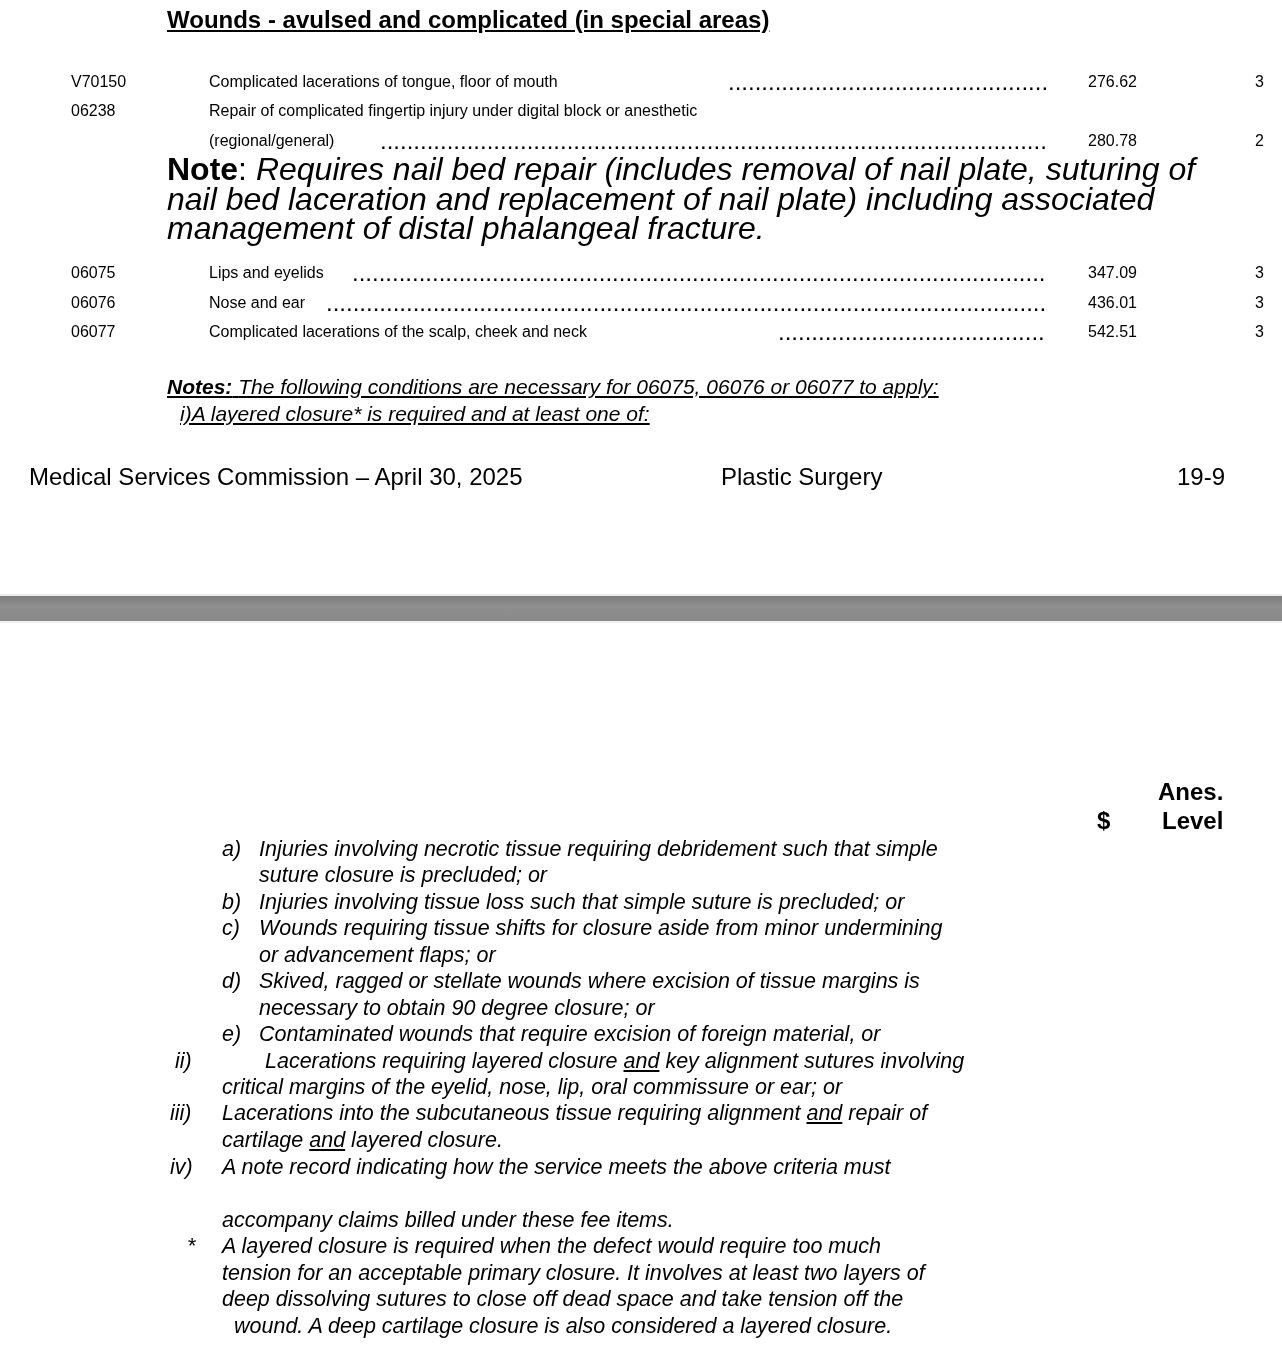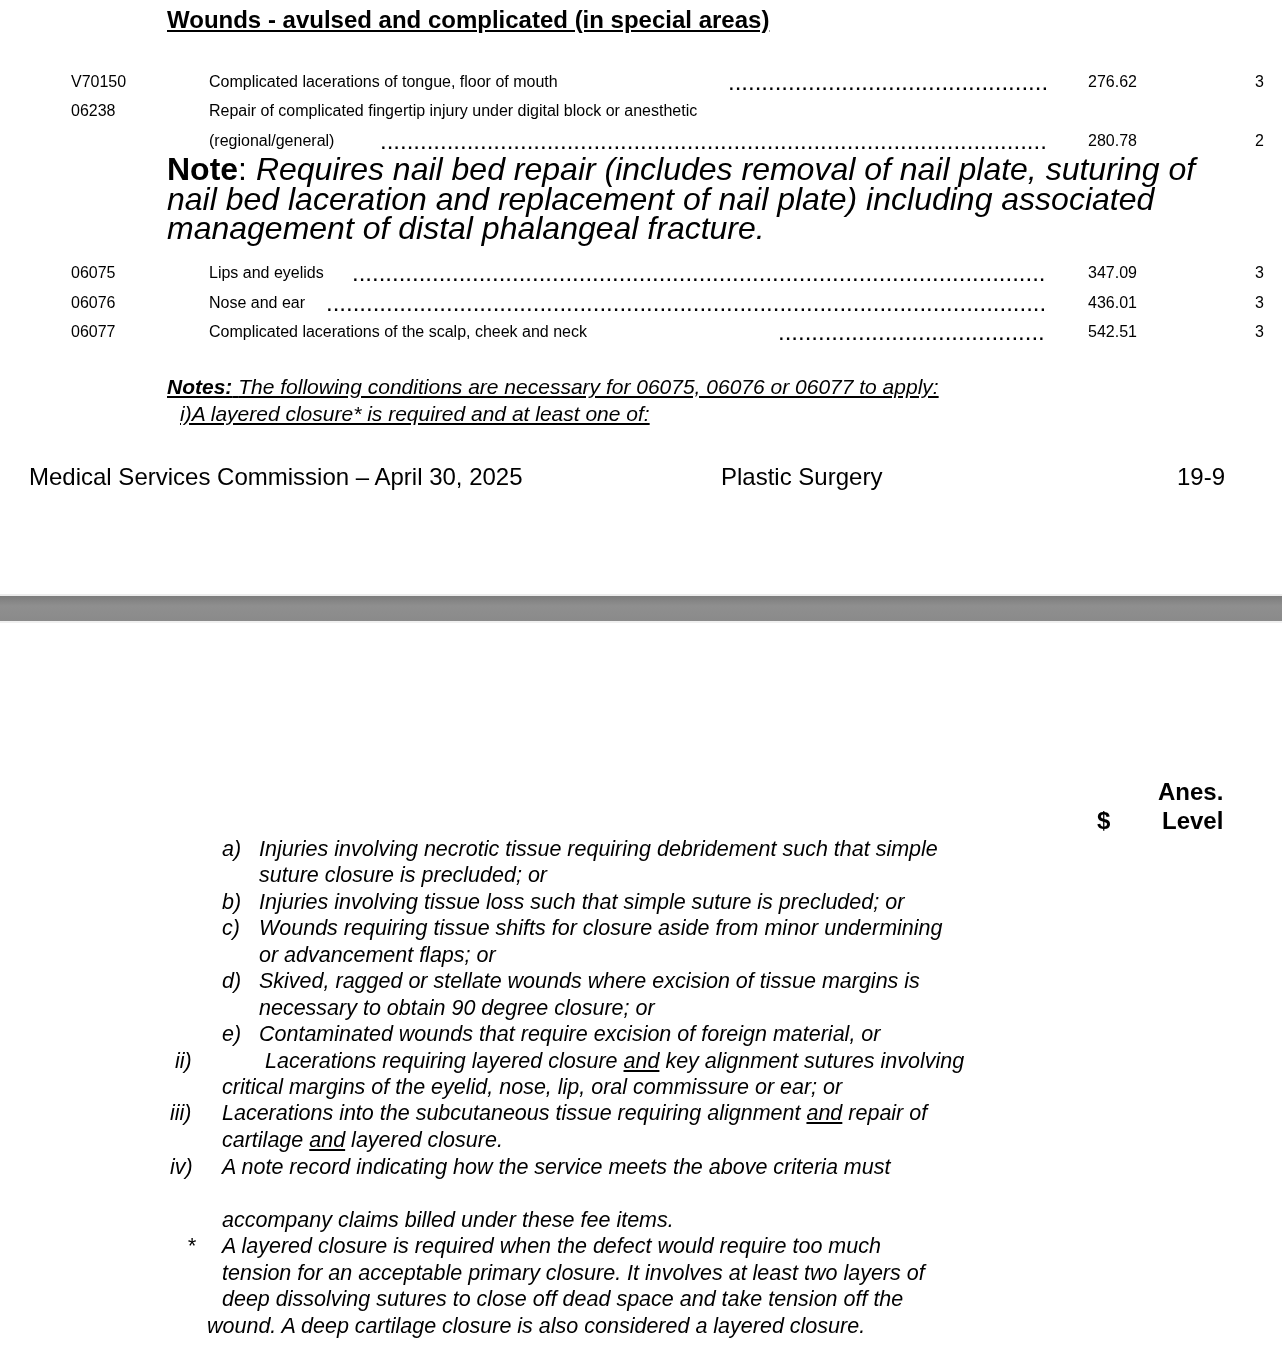--- a/index.html
+++ b/index.html
@@ -103,13 +103,13 @@
 <div class="abs li" style="left:222px; top:1127px;"><span>cartilage </span><span class="u">and</span><span> layered closure.</span></div>
 
 <div class="abs li" style="left:170px; top:1154px;">iv)</div>
 <div class="abs li" style="left:222px; top:1154px;">A note record indicating how the service meets the above criteria must</div>
 <div class="abs li" style="left:222px; top:1180px;margin-top:27px;">accompany claims billed under these fee items.</div>
 
 <div class="abs li" style="left:187px; top:1233px;">*</div>
 <div class="abs li" style="left:222px; top:1233px;">A layered closure is required when the defect would require too much</div>
 <div class="abs li" style="left:222px; top:1260px;">tension for an acceptable primary closure. It involves at least two layers of</div>
 <div class="abs li" style="left:222px; top:1286px;">deep dissolving sutures to close off dead space and take tension off the</div>
-<div class="abs li" style="left:207px; top:1313px;">wound. A deep cartilage closure is also considered a layered closure.</div>
+<div class="abs li" style="left:234px; top:1313px;">wound. A deep cartilage closure is also considered a layered closure.</div>
 
 </body></html>

